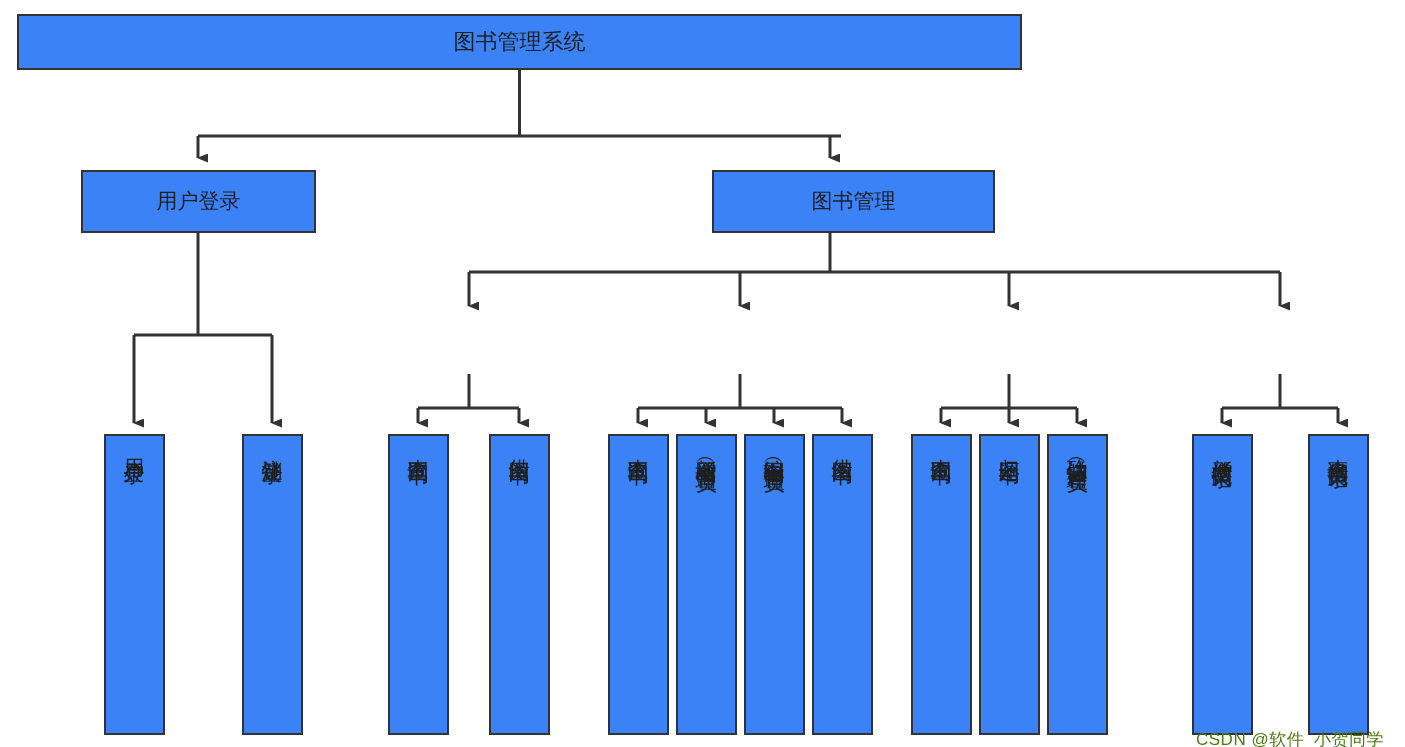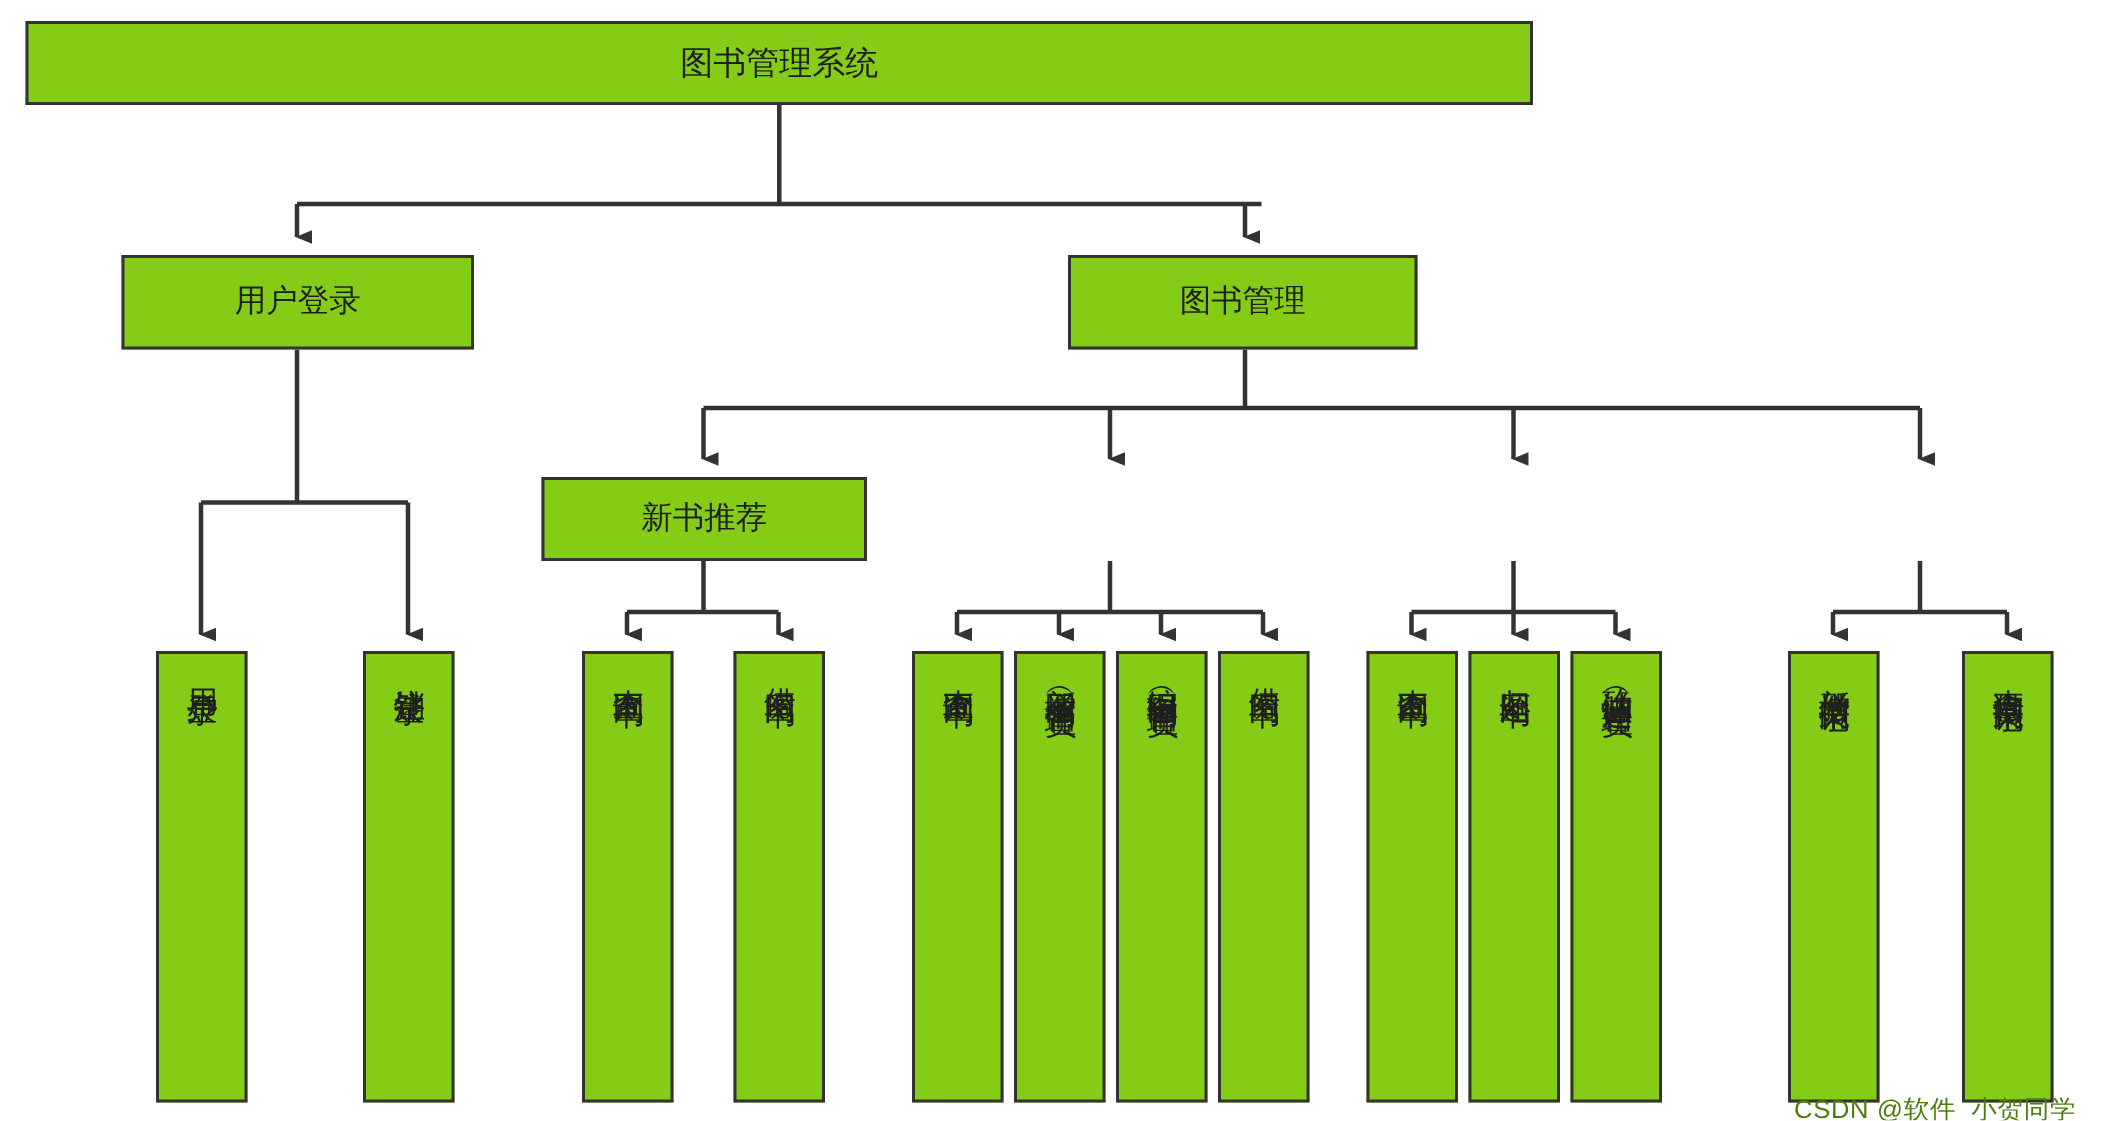--- a/index.html
+++ b/index.html
@@ -22,21 +22,21 @@
     position: absolute;
     left: 0;
     top: 0;
     width: 1405px;
     height: 747px;
     display: block;
   }
   .node-box {
     position: absolute;
     box-sizing: border-box;
-    background: #84cc16;
+    background: #3b82f6;
     border: 2px solid #333333;
     display: flex;
     align-items: center;
     justify-content: center;
     color: #1a1a1a;
   }
   .node-label {
     font-family: "Liberation Sans", "DejaVu Sans", sans-serif;
     color: #1f1f1f;
     line-height: 1.05;
@@ -133,27 +133,24 @@
   </svg>
 
   <div class="node-box node-root" style="left:17px; top:14px; width:1005px; height:56px;">
     <span class="node-label">图书管理系统</span>
   </div>
 
   <div class="node-box node-l2" style="left:81px; top:170px; width:235px; height:63px;">
     <span class="node-label">用户登录</span>
   </div>
 
-  <div class="node-box node-l2" style="left:712px; top:170px; width:233px; height:63px;">
+  <div class="node-box node-l2" style="left:712px; top:170px; width:283px; height:63px;">
     <span class="node-label">图书管理</span>
   </div>
 
-  <div class="node-box node-l3" style="left:361px; top:318px; width:217px; height:56px;">
-    <span class="node-label">新书推荐</span>
-  </div>
 
 
 
 
   <div class="node-box node-leaf" style="left:104px; top:434px; width:61px; height:301px;">
     <span class="node-label">用户登录</span>
   </div>
   <div class="node-box node-leaf" style="left:242px; top:434px; width:61px; height:301px;">
     <span class="node-label">注销登录</span>
   </div>

